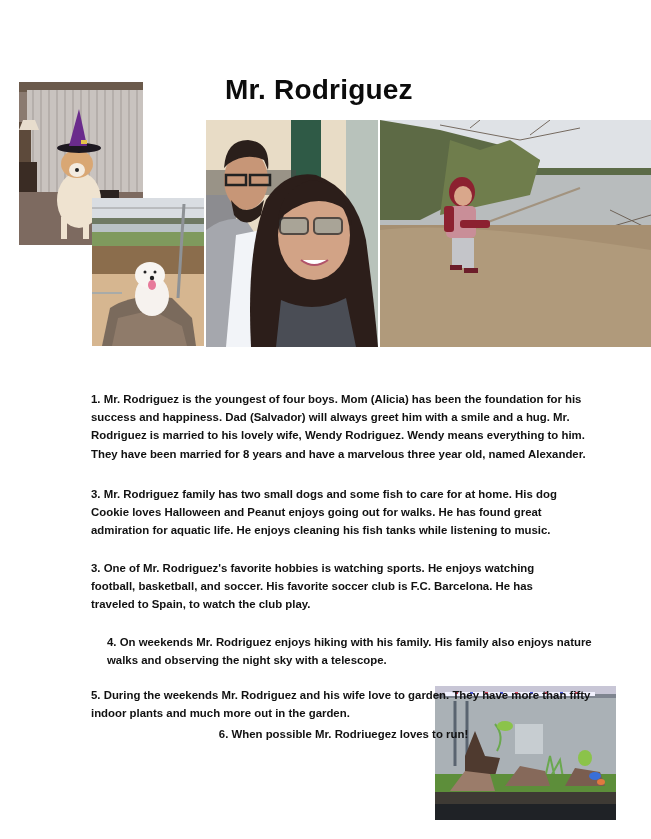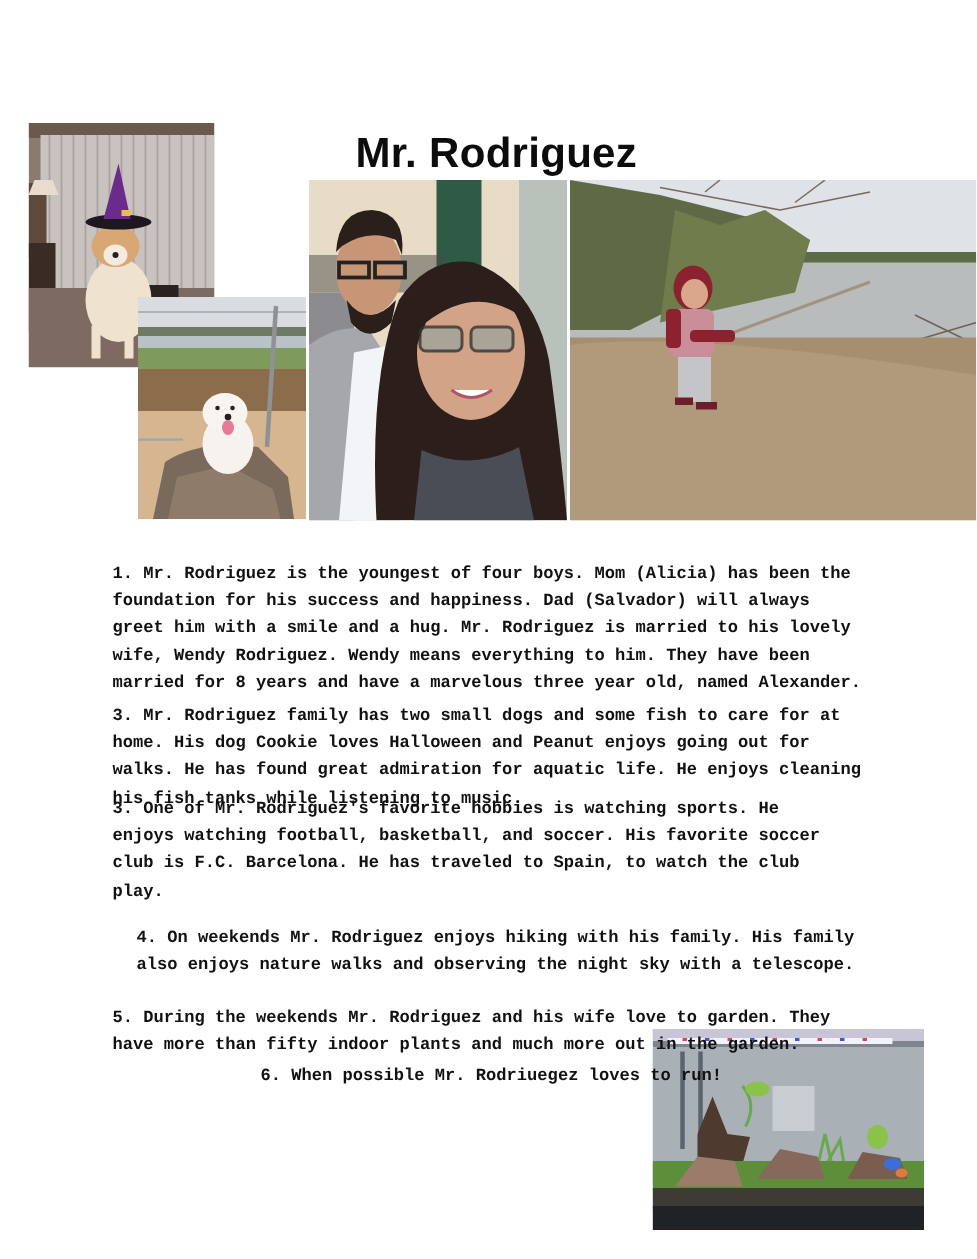--- a/index.html
+++ b/index.html
@@ -1,34 +1,34 @@
 <!DOCTYPE html>
 <html><head>
 <meta charset="utf-8">
 <style>
   html, body { margin: 0; padding: 0; background: #ffffff; }
   body { width: 651px; height: 839px; position: relative; overflow: hidden;
          font-family: "Liberation Sans", sans-serif; color: #111111; }
   .title { position: absolute; left: 225px; top: 74px; font-size: 28px; font-weight: bold;
-           margin: 12px; letter-spacing: 0.2px; color: #0c0c0c; }
+           margin: 0; letter-spacing: 0.2px; color: #0c0c0c; }
   .photo { position: absolute; overflow: hidden; }
   .photo svg { display: block; width: 100%; height: 100%; }
 
   #photo-halloween { left: 19px; top: 82px; width: 124px; height: 163px; }
   #photo-beach { left: 92px; top: 198px; width: 112px; height: 148px; }
   #photo-couple { left: 206px; top: 120px; width: 172px; height: 227px; }
   #photo-child { left: 380px; top: 120px; width: 271px; height: 227px; }
   #photo-aquarium { left: 435px; top: 686px; width: 181px; height: 134px; }
 
   .content { position: absolute; left: 75px; top: 374px; width: 510px;
              font-size: 11.4px; font-weight: bold; line-height: 18.2px; }
-  .content p { margin: 0; font-family: Liberation Mono, monospace; }
+  .content p { margin: 16px; }
   #p1 { position: absolute; top: 0; left: 0; width: 505px; }
   #p2 { position: absolute; top: 95px; left: 0; width: 505px; }
-  #p3 { position: absolute; top: 157px; left: 0; width: 485px; }
+  #p3 { position: absolute; top: 169px; left: 0; width: 485px; }
   #p4 { position: absolute; top: 243px; left: 16px; width: 485px; }
   #p5 { position: absolute; top: 296px; left: 0; width: 505px; }
   #p6 { position: absolute; top: 335px; left: 0; width: 505px; text-align: center; }
 </style>
 </head>
 <body>
 
 <h1 class="title">Mr. Rodriguez</h1>
 
 <div class="photo" id="photo-halloween" title="Small dog wearing a purple witch hat indoors">

